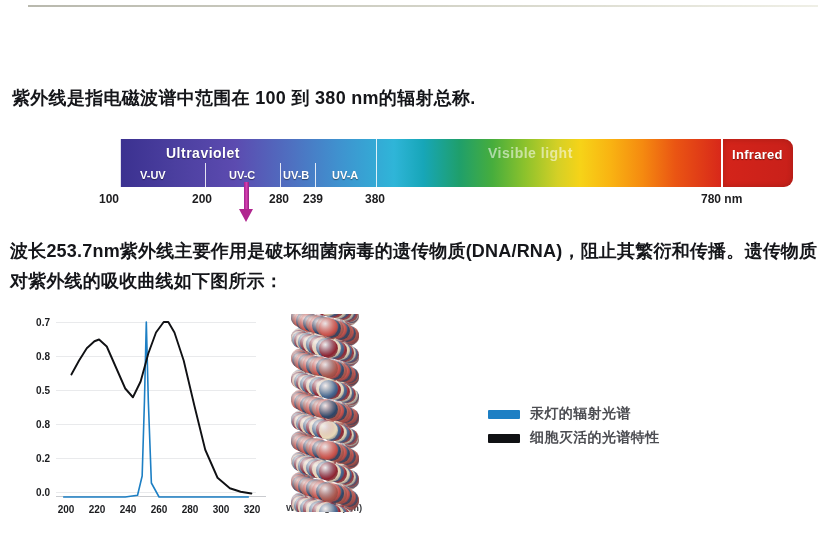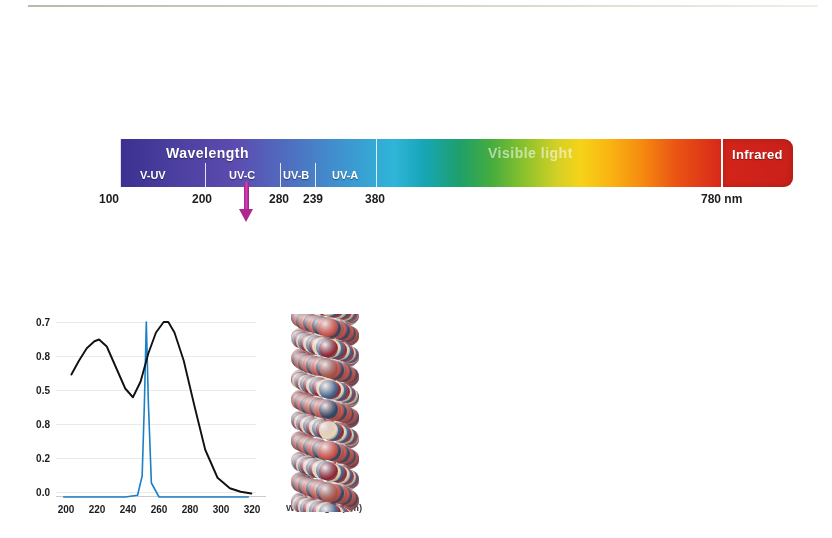--- a/index.html
+++ b/index.html
@@ -156,31 +156,32 @@
   }
 </style>
 </head>
 <body>
 
 <div class="slide">
 
   <div class="top-rule"></div>
 
 
+  <div class="intro">紫外线是指电磁波谱中范围在 100 到 380 nm的辐射总称.</div>
 
   <div class="spectrum-wrap">
     <div class="spec-bar">
 
 
       <div class="seg seg-uv"></div>
       <div class="seg seg-vis"></div>
       <div class="seg-gap"></div>
       <div class="seg seg-ir"></div>
 
-      <div class="seg-label lab-uv">Wavelength</div>
+      <div class="seg-label lab-uv">Ultraviolet</div>
       <div class="seg-label lab-vis">Visible light</div>
       <div class="seg-label lab-ir">Infrared</div>
 
       <div class="sub-label sub-vuv">V-UV</div>
       <div class="sub-label sub-uvc">UV-C</div>
       <div class="sub-label sub-uvb">UV-B</div>
       <div class="sub-label sub-uva">UV-A</div>
 
       <div class="divider d-tall" style="left:102px;"></div>
       <div class="divider d-short" style="left:187px;"></div>
@@ -195,20 +196,21 @@
     <div class="axis-num" style="left:303px;">239</div>
     <div class="axis-num" style="left:365px;">380</div>
     <div class="axis-num" style="left:701px;">780 nm</div>
 
     <div class="uvc-arrow">
       <div class="shaft"></div>
       <div class="head"></div>
     </div>
   </div>
 
+  <div class="body-text">波长253.7nm紫外线主要作用是破坏细菌病毒的遗传物质(DNA/RNA)，阻止其繁衍和传播。遗传物质对紫外线的吸收曲线如下图所示：</div>
 
   <div class="chart-fig">
     <div class="plot">
 
       <div class="gridline" style="top:0px;"></div>
       <div class="gridline" style="top:34px;"></div>
       <div class="gridline" style="top:68px;"></div>
       <div class="gridline" style="top:102px;"></div>
       <div class="gridline" style="top:136px;"></div>
       <div class="gridline" style="top:170px;"></div>
@@ -948,14 +950,24 @@
         <span style="left:38.8px;top:197.5px;width:8.7px;height:8.7px;background:radial-gradient(circle at 34% 30%, rgba(255,255,255,.6), #7d3a3a 62%, rgba(0,0,0,.3));opacity:0.57;z-index:28;"></span>
         <span style="left:49.6px;top:193.8px;width:17.8px;height:17.8px;background:radial-gradient(circle at 34% 30%, rgba(255,255,255,.65), #e8d8b8 62%, rgba(0,0,0,.35));opacity:0.93;z-index:86;"></span>
         <span style="left:15.9px;top:197.1px;width:11.2px;height:11.2px;background:radial-gradient(circle at 34% 30%, rgba(255,255,255,.65), #a9564d 62%, rgba(0,0,0,.35));opacity:0.52;z-index:14;"></span>
         <span style="left:52.1px;top:194.8px;width:17.4px;height:17.4px;background:radial-gradient(circle at 34% 30%, rgba(255,255,255,.65), #41628c 62%, rgba(0,0,0,.35));opacity:0.90;z-index:82;"></span>
         <span style="left:13.4px;top:197.7px;width:11.6px;height:11.6px;background:radial-gradient(circle at 34% 30%, rgba(255,255,255,.65), #c9514a 62%, rgba(0,0,0,.35));opacity:0.55;z-index:18;"></span>
         <span style="left:54.3px;top:195.9px;width:16.9px;height:16.9px;background:radial-gradient(circle at 34% 30%, rgba(255,255,255,.65), #8d2230 62%, rgba(0,0,0,.35));opacity:0.87;z-index:77;"></span>
         <span style="left:56.2px;top:197.0px;width:16.4px;height:16.4px;background:radial-gradient(circle at 34% 30%, rgba(255,255,255,.65), #e8d8b8 62%, rgba(0,0,0,.35));opacity:0.84;z-index:71;"></span>
       </div>
   </div>
 
+  <div class="legend">
+    <div class="legend-row" style="top:0;">
+      <div class="lg-swatch" id="lg-sw-0" style="background: rgb(29, 127, 196);"></div>
+      <div class="lg-text">汞灯的辐射光谱</div>
+    </div>
+    <div class="legend-row" style="top:24px;">
+      <div class="lg-swatch" id="lg-sw-1" style="background: rgb(16, 17, 20);"></div>
+      <div class="lg-text">细胞灭活的光谱特性</div>
+    </div>
+  </div>
 
 </div>
 
 </body></html>

